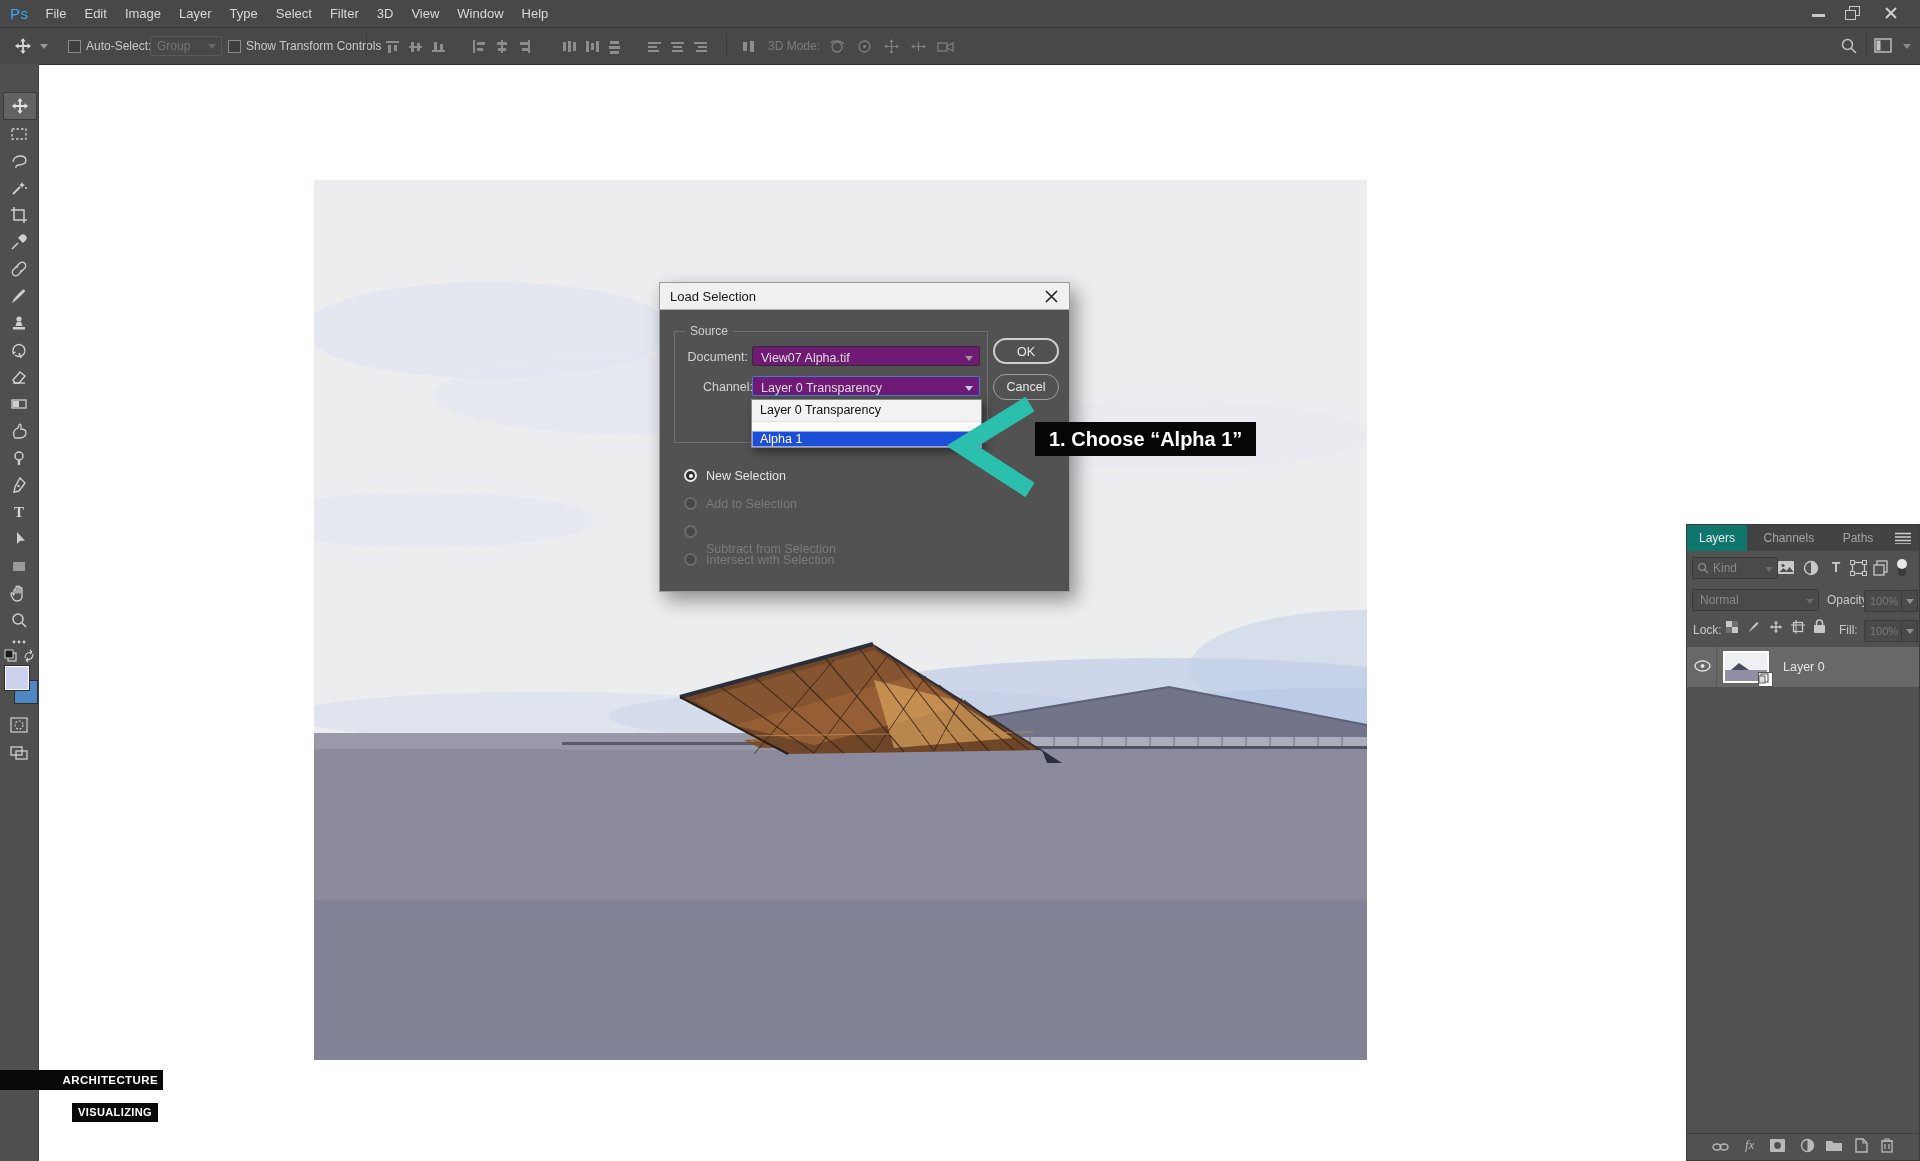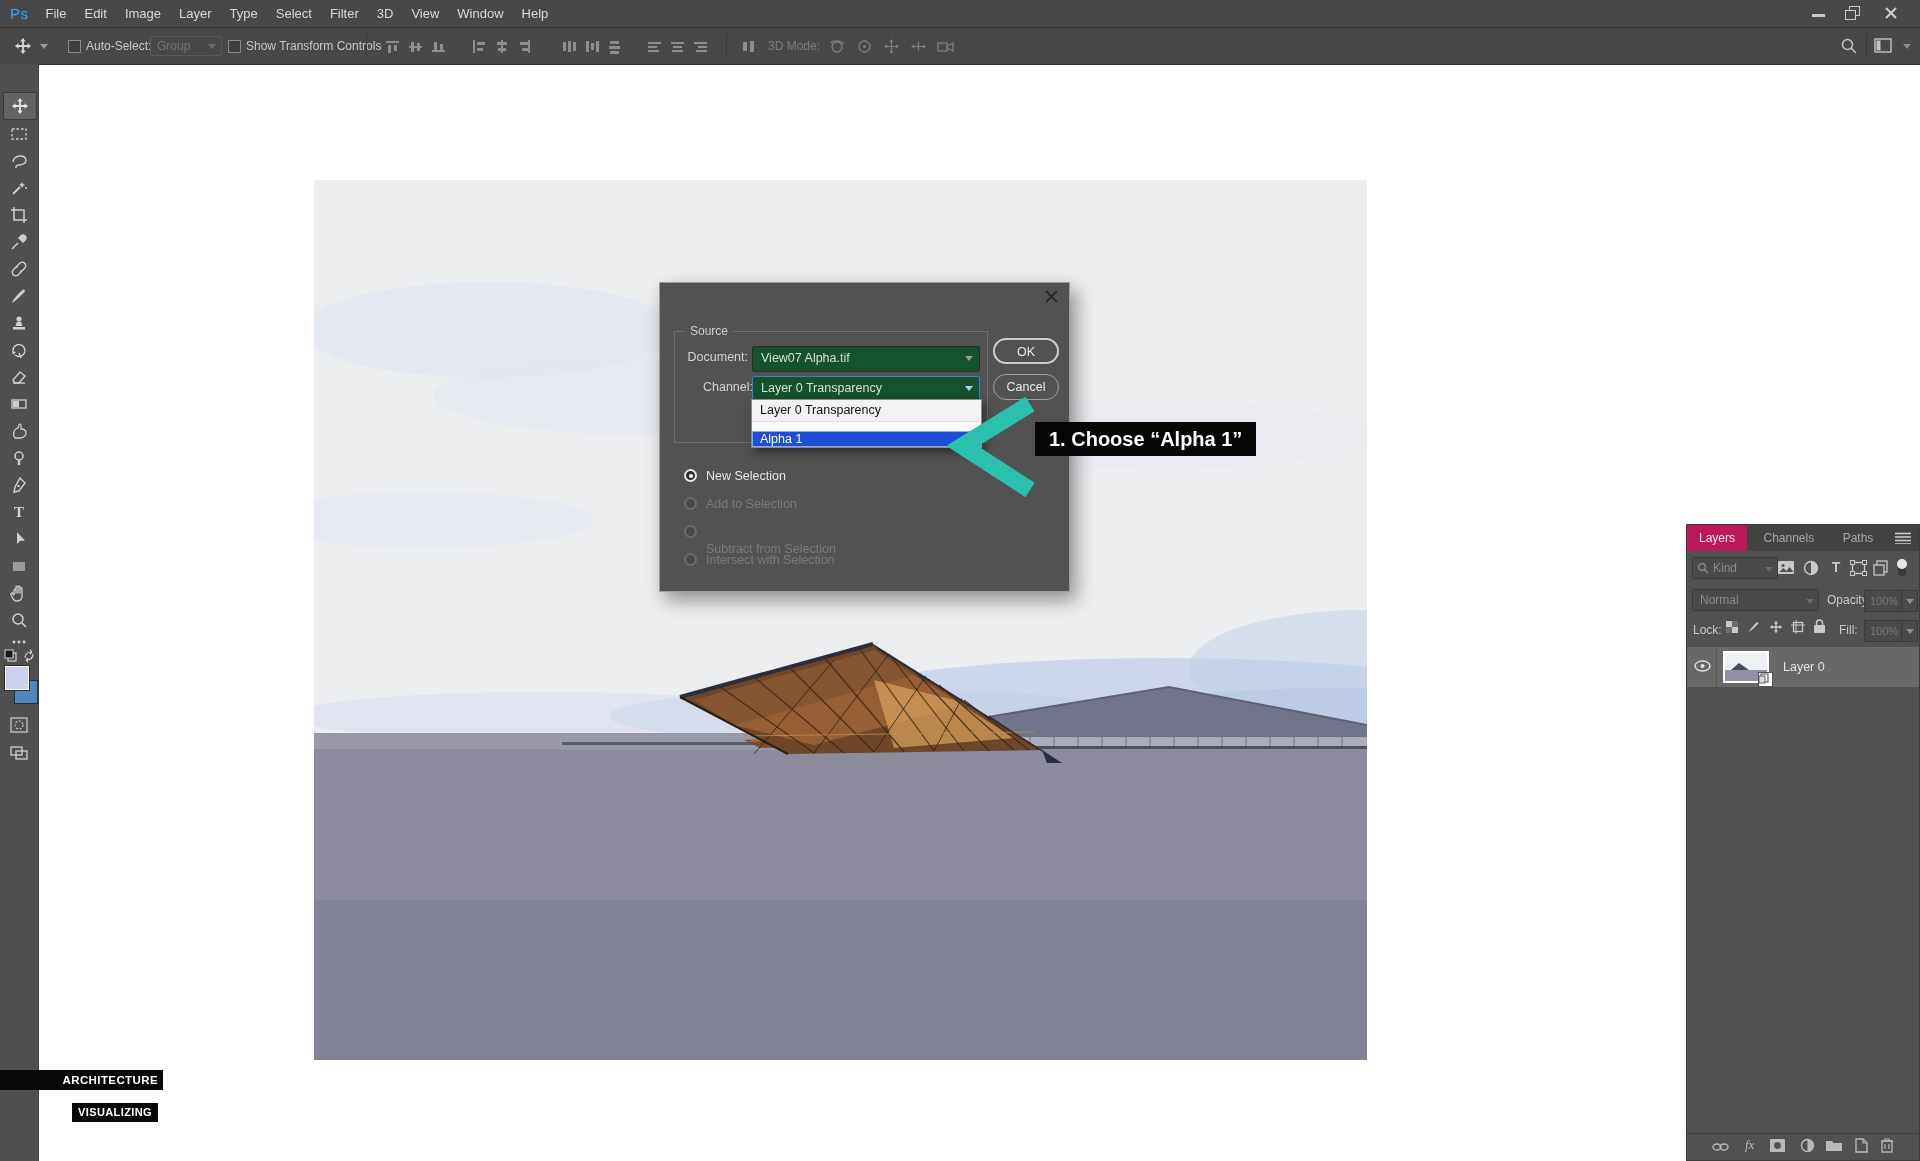--- a/index.html
+++ b/index.html
@@ -25,42 +25,42 @@
   
   #canvas{left:314px;top:180px;width:1053px;height:880px;background:#ecedef;z-index:1}
   
   #dialog{left:659px;top:282px;width:409px;height:308px;background:#525252;border:1px solid #9b9b9b;
           box-shadow:6px 8px 18px rgba(0,0,0,.40);z-index:50}
   #dlg-title{position:absolute;left:0;top:0;right:0;height:27px;background:#f0f0f0;border-bottom:1px solid #b0b0b0;
              color:#161616;font-size:13px;line-height:27px;padding-left:10px;box-sizing:border-box}
   .grpbox{position:absolute;border:1px solid #6f6f6f}
   .legend{position:absolute;top:-8px;left:10px;background:#525252;padding:0 5px;font-size:12px;color:#cfcfcf}
   .dlg-label{position:absolute;font-size:12.5px;color:#d2d2d2;text-align:right;width:76px;line-height:22px}
-  .dlg-combo{position:absolute;height:26px;background:#14532d;border:1px solid #2d2d2d;border-radius:2px;
+  .dlg-combo{position:absolute;height:20px;background:#701a75;border:1px solid #2d2d2d;border-radius:2px;
              color:#dedede;font-size:12.5px;line-height:22px;padding-left:8px;box-sizing:border-box}
   .dlg-combo .chev{position:absolute;right:6px;top:9px}
   .btn{position:absolute;width:66px;height:26px;border-radius:13px;background:#525252;color:#e9e9e9;
        font-size:12.5px;text-align:center;line-height:24px;box-sizing:border-box}
   .radio{position:absolute;left:24px;width:13px;height:13px;border-radius:50%;box-sizing:border-box}
   .radio.on{border:2px solid #e8e8e8;background:#2e2e2e}
   .radio.on::after{content:"";position:absolute;left:2.5px;top:2.5px;width:4px;height:4px;border-radius:50%;background:#fff}
   .radio.off{border:2px solid #6c6c6c;background:#484848}
   .radio-label{position:absolute;left:46px;font-size:12.5px;line-height:14px}
   
   #ddlist{position:absolute;left:91px;top:116px;width:229px;background:#fafafa;border:1px solid #8a8a8a;
           box-shadow:3px 4px 9px rgba(0,0,0,.45);z-index:55}
   .dd-item{font-size:12.5px;padding-left:8px}
   
   #annotation{left:1035px;top:422px;height:34px;background:#060606;color:#fff;font-weight:bold;font-size:20px;
               line-height:34px;padding:0 14px;z-index:60;white-space:nowrap}
   
   #layers{left:1686px;top:524px;width:234px;height:637px;background:#515151;border:1px solid #3c3c3c;box-sizing:border-box;z-index:20}
   #ltabs{position:absolute;left:0;top:0;right:0;height:26px;background:#434343}
   .ltab{display:inline-block;font-size:12px;line-height:26px;padding:0 12px}
-  .ltab.active{background:#be185d;color:#ececec}
+  .ltab.active{background:#0f766e;color:#ececec}
   .ltab.idle{color:#a5a5a5}
   .lrow-combo{position:absolute;height:22px;background:#4a4a4a;border:1px solid #3a3a3a;border-radius:2px;
               color:#8b8b8b;font-size:12px;line-height:20px;box-sizing:border-box}
   .valbox{position:absolute;width:38px;height:20px;background:#4a4a4a;border:1px solid #3c3c3c;color:#7a7a7a;
           font-size:11px;text-align:center;line-height:20px}
   .chevbox{position:absolute;width:15px;height:20px;background:#4a4a4a;border:1px solid #3c3c3c;display:flex;align-items:center;justify-content:center}
   .plabel{position:absolute;font-size:12px;color:#c9c9c9}
   
   .badge-line{position:absolute;background:#080808;color:#fff;font-weight:bold;z-index:30}
   svg{display:block}
@@ -474,20 +474,23 @@
     <line x1="430" y1="556" x2="720" y2="552" stroke="#c08a4e" stroke-width="1" opacity=".8"></line>
 
     <polygon points="559,464 728,570 737,577 564,470" fill="#2b2f3c"></polygon>
     <polyline points="366,517 559,464" fill="none" stroke="#2b2f3c" stroke-width="4"></polyline>
     <polyline points="366,517 474,574" fill="none" stroke="#241f18" stroke-width="2"></polyline>
     <polygon points="728,570 748,583 733,583" fill="#2b2f3c"></polygon>
   </svg>
 </div>
 
 <div class="abs" id="dialog">
+  <div id="dlg-title">
+    <span>Load Selection</span>
+  </div>
   <div class="abs" style="right:10px;top:6px">
     <svg width="15" height="15">
         <path d="M2 2l11 11M13 2L2 13" stroke="#222" stroke-width="1.6"></path>
       </svg>
   </div>
 
   <div class="grpbox" style="left:14px;top:48px;width:312px;height:110px">
     <span class="legend">Source</span>
   </div>
   <span class="dlg-label" style="left:12px;top:63px">Document:</span>

